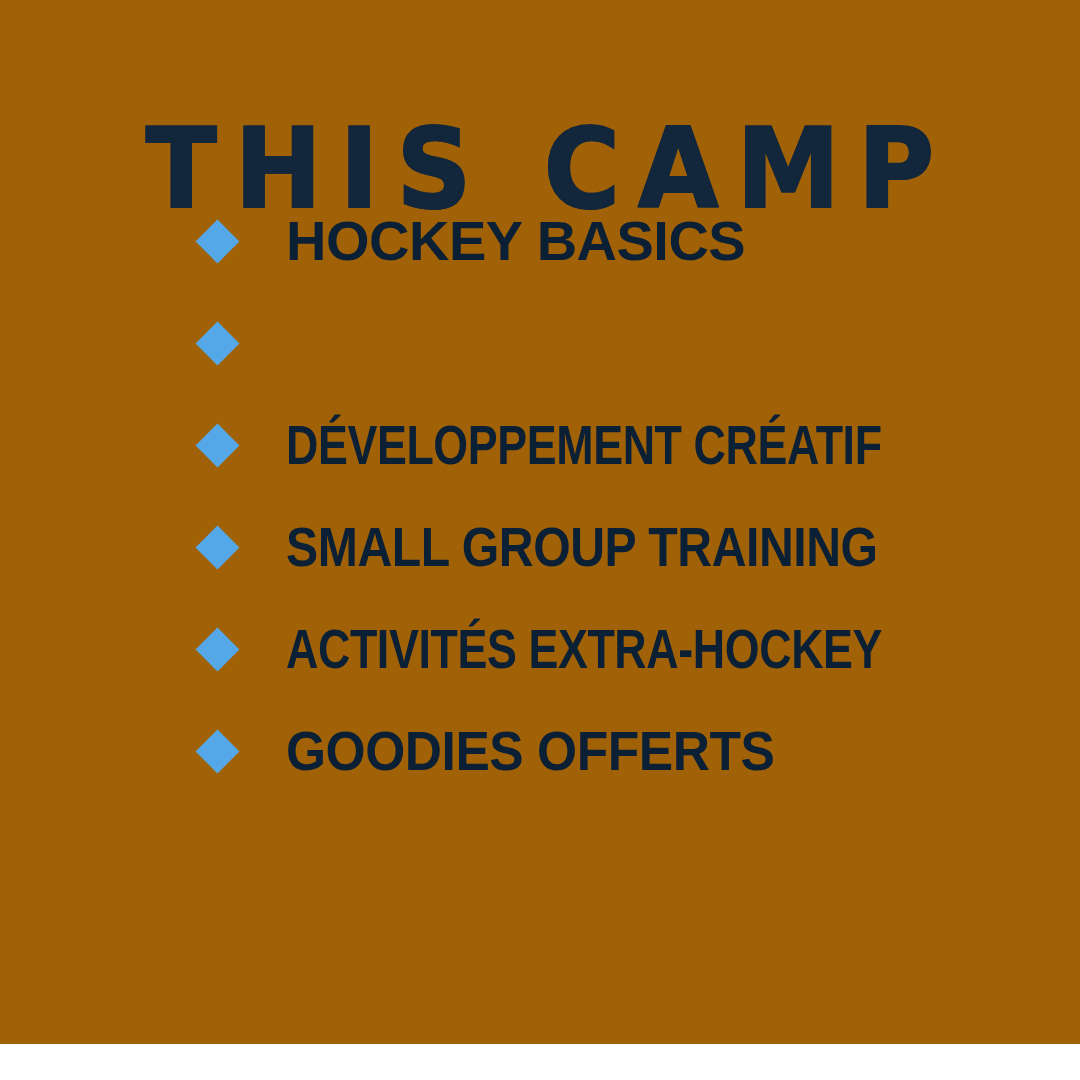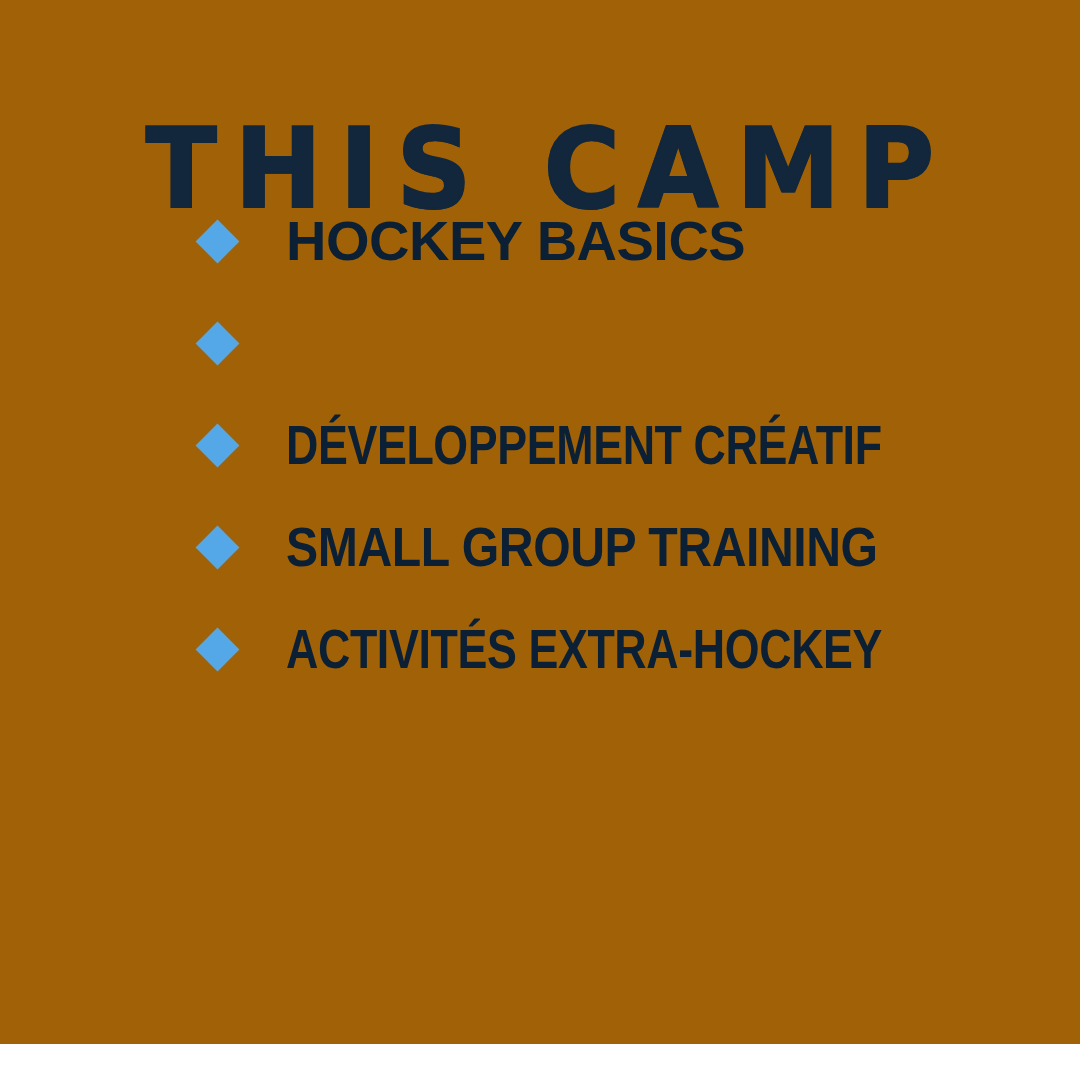--- a/index.html
+++ b/index.html
@@ -126,15 +126,19 @@
       <span class="bullet"></span>
       <span class="item-label w-long">SMALL GROUP TRAINING</span>
     </li>
 
 
     <li class="list-item">
       <span class="bullet"></span>
       <span class="item-label w-xlong">ACTIVITÉS EXTRA-HOCKEY</span>
     </li>
 
+    <li class="list-item">
+      <span class="bullet"></span>
+      <span class="item-label w-medium">GOODIES OFFERTS</span>
+    </li>
 
   </ul>
 </div>
 
 </body></html>

